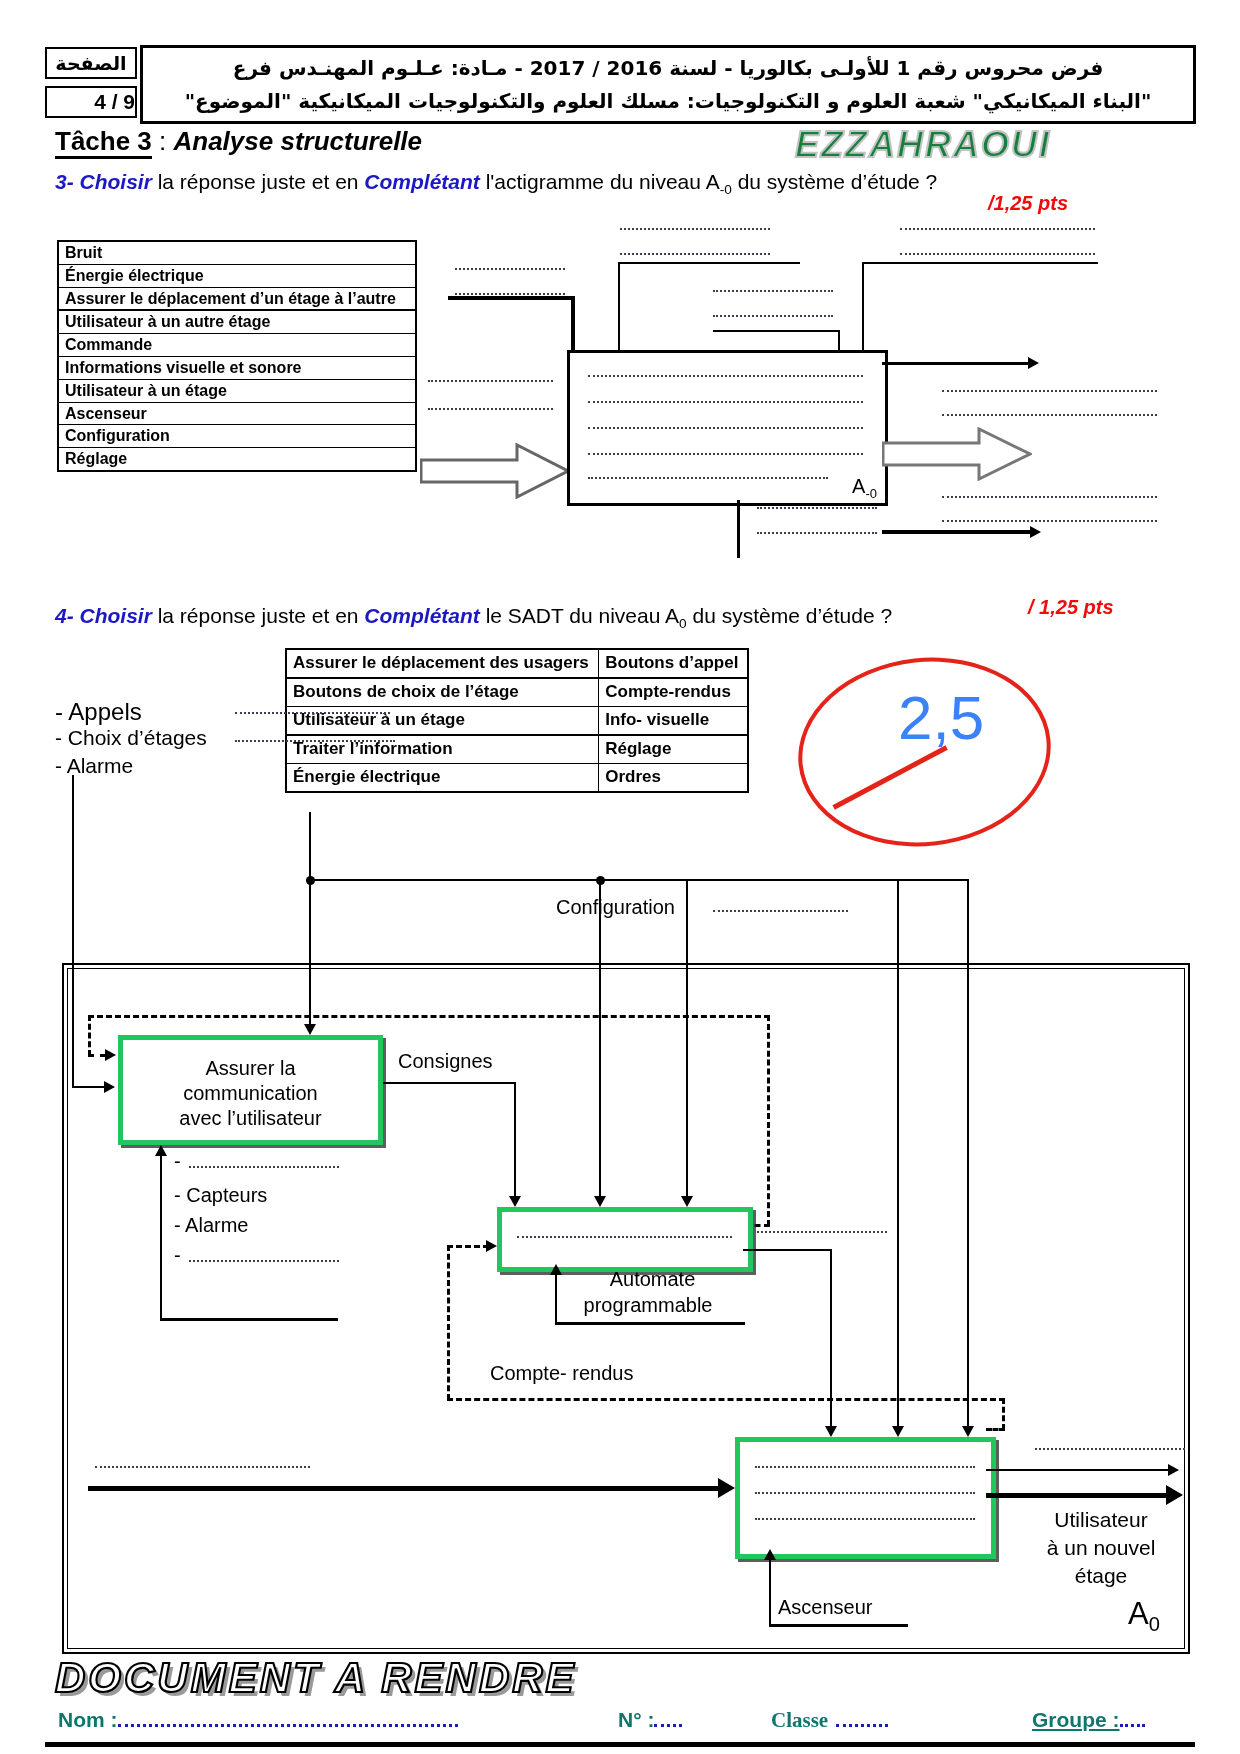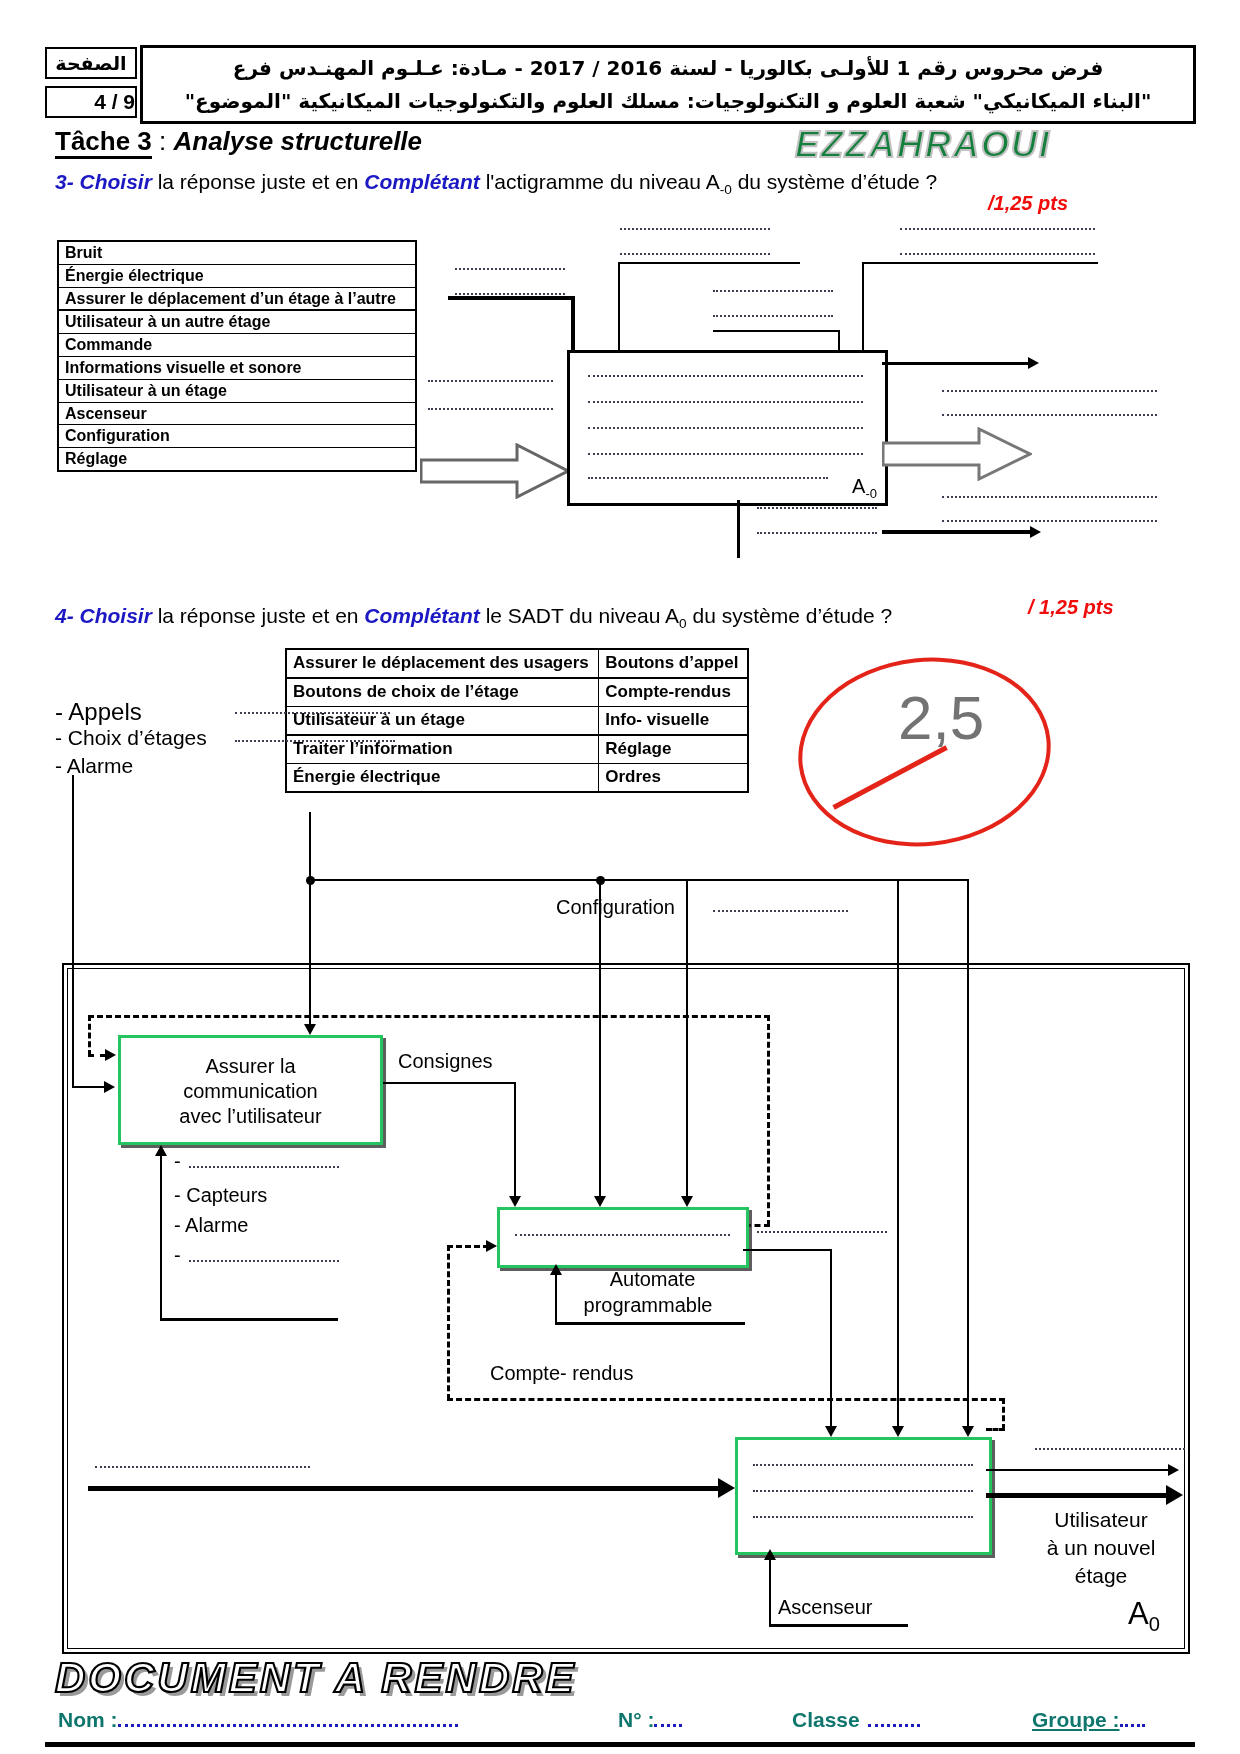--- a/index.html
+++ b/index.html
@@ -12,21 +12,21 @@
   .dsh-h{position:absolute;border-top:3px dashed #000;height:0;}
   .dsh-v{position:absolute;border-left:3px dashed #000;width:0;}
   .ad{position:absolute;width:0;height:0;border-left:6px solid transparent;border-right:6px solid transparent;border-top:11px solid #000;}
   .au{position:absolute;width:0;height:0;border-left:6px solid transparent;border-right:6px solid transparent;border-bottom:11px solid #000;}
   .ar{position:absolute;width:0;height:0;border-top:6px solid transparent;border-bottom:6px solid transparent;border-left:11px solid #000;}
   .ar-big{position:absolute;width:0;height:0;border-top:10px solid transparent;border-bottom:10px solid transparent;border-left:17px solid #000;}
   .dot{position:absolute;width:9px;height:9px;background:#000;border-radius:50%;}
   .lbl{position:absolute;font-size:20px;white-space:nowrap;}
   .blue{color:#1b18c4;font-weight:bold;font-style:italic;}
   .red{color:#f10c0c;}
-  .fnbox{position:absolute;background:#fff;border:3px solid #22c55e;box-shadow:3px 3px 0 rgba(40,40,40,.75);}
+  .fnbox{position:absolute;background:#fff;border:5px solid #22c55e;box-shadow:3px 3px 0 rgba(40,40,40,.75);}
   .dli{display:inline-block;width:150px;border-bottom:2.5px dotted #3c3c52;height:14px;margin-left:8px;}
   .hdr-cell{position:absolute;border:2.5px solid #000;text-align:center;font-weight:bold;background:#fff;}
   .qline{position:absolute;font-size:21px;white-space:nowrap;}
   .list-row{height:21.8px;border-bottom:1px solid #000;font-weight:bold;font-size:16px;line-height:21.5px;padding-left:6px;overflow:hidden;}
   .q4t-cell{border-right:1.5px solid #000;padding-left:6px;font-weight:bold;font-size:17px;line-height:26px;overflow:hidden;white-space:nowrap;}
   sub{font-size:65%;}
   .arabic{direction:rtl;font-family:"DejaVu Sans",sans-serif;font-weight:bold;text-align:center;}
   .watermark{color:#15803d;-webkit-text-stroke:2px #c2c2c2;font-weight:bold;font-style:italic;letter-spacing:2px;}
   .stamp{color:#fff;-webkit-text-stroke:2.2px #000;text-shadow:4px 4px 0 #9a9a9a;
          font-weight:bold;font-style:italic;font-size:42px;letter-spacing:3px;white-space:nowrap;}
@@ -149,21 +149,21 @@
     <div class="q4t-cell" style="width:144px;border-right:none;">Réglage</div>
   </div>
   <div style="display:flex;height:27px;">
     <div class="q4t-cell" style="width:310px;">Énergie électrique</div>
     <div class="q4t-cell" style="width:144px;border-right:none;">Ordres</div>
   </div>
 </div>
 
 <div class="abs" style="left:798px;top:658px;width:245px;height:180px;border:4.5px solid #e42319;border-radius:50%;transform:rotate(-6deg);"></div>
 <div class="abs" style="left:826px;top:775px;width:128px;height:4.5px;background:#e42319;transform:rotate(-28deg);"></div>
-<div class="abs" style="left:898px;top:682px;font-size:62px;color:#737373;">
+<div class="abs" style="left:898px;top:682px;font-size:62px;color:#3b82f6;">
   <span>2,5</span>
 </div>
 
 <div class="lbl" style="left:55px;top:698px;font-size:24px;">- Appels</div>
 <div class="lbl" style="left:55px;top:726px;font-size:21px;text-align:center;">- Choix d’étages</div>
 <div class="lbl" style="left:55px;top:754px;font-size:21px;">- Alarme</div>
 <div class="dl" style="left:235px;top:710px;width:155px;"></div>
 <div class="dl" style="left:235px;top:738px;width:160px;"></div>
 
 <div class="abs" style="left:62px;top:963px;width:1124px;height:687px;border:2.5px solid #000;">
@@ -275,19 +275,19 @@
 
 <div class="abs stamp" style="left:55px;top:1654px;">
   <span>DOCUMENT A RENDRE</span>
 </div>
 <div class="footer-field" style="left:58px;top:1708px;">
   <span>Nom :</span><span class="fdots" style="width:340px;"></span>
 </div>
 <div class="footer-field" style="left:618px;top:1708px;">
   <span>N° :</span><span class="fdots" style="width:28px;"></span>
 </div>
-<div class="footer-field" style="left:792px;top:1708px;">
+<div class="footer-field" style="left:771px;top:1708px;font-family:Liberation Serif, serif;">
   <span>Classe</span><span class="fdots" style="width:52px;margin-left:8px;"></span>
 </div>
 <div class="footer-field" style="left:1032px;top:1708px;text-decoration:underline;">
   <span>Groupe :</span><span class="fdots" style="width:25px;"></span>
 </div>
 <div class="hl" style="left:45px;top:1742px;width:1150px;height:4.5px;"></div>
 
 </body></html>

